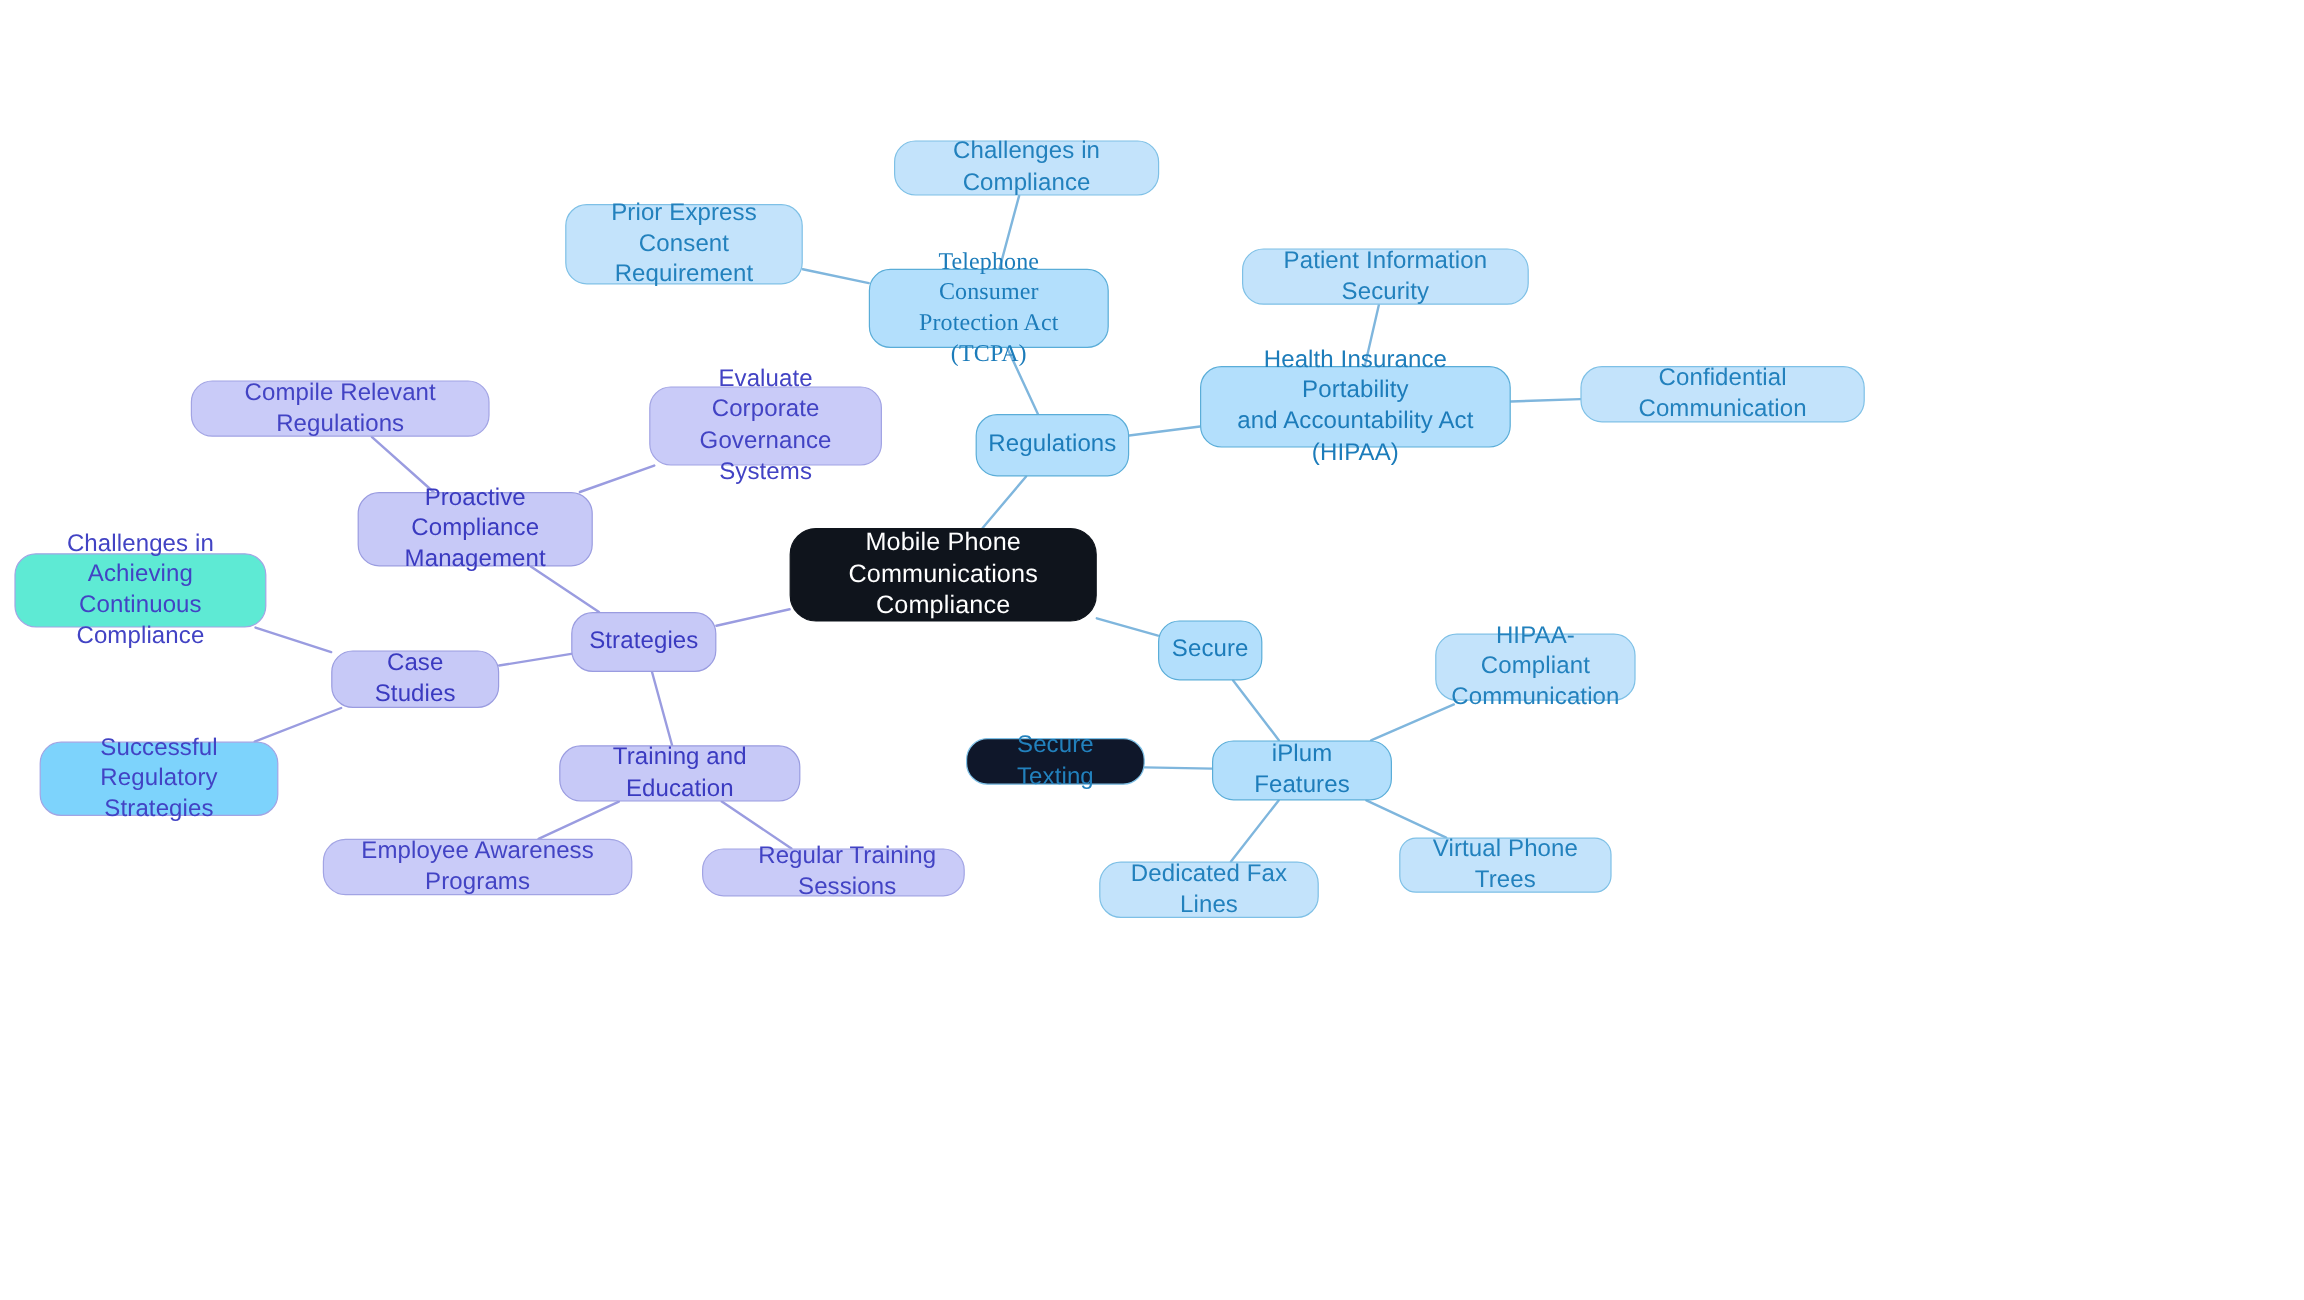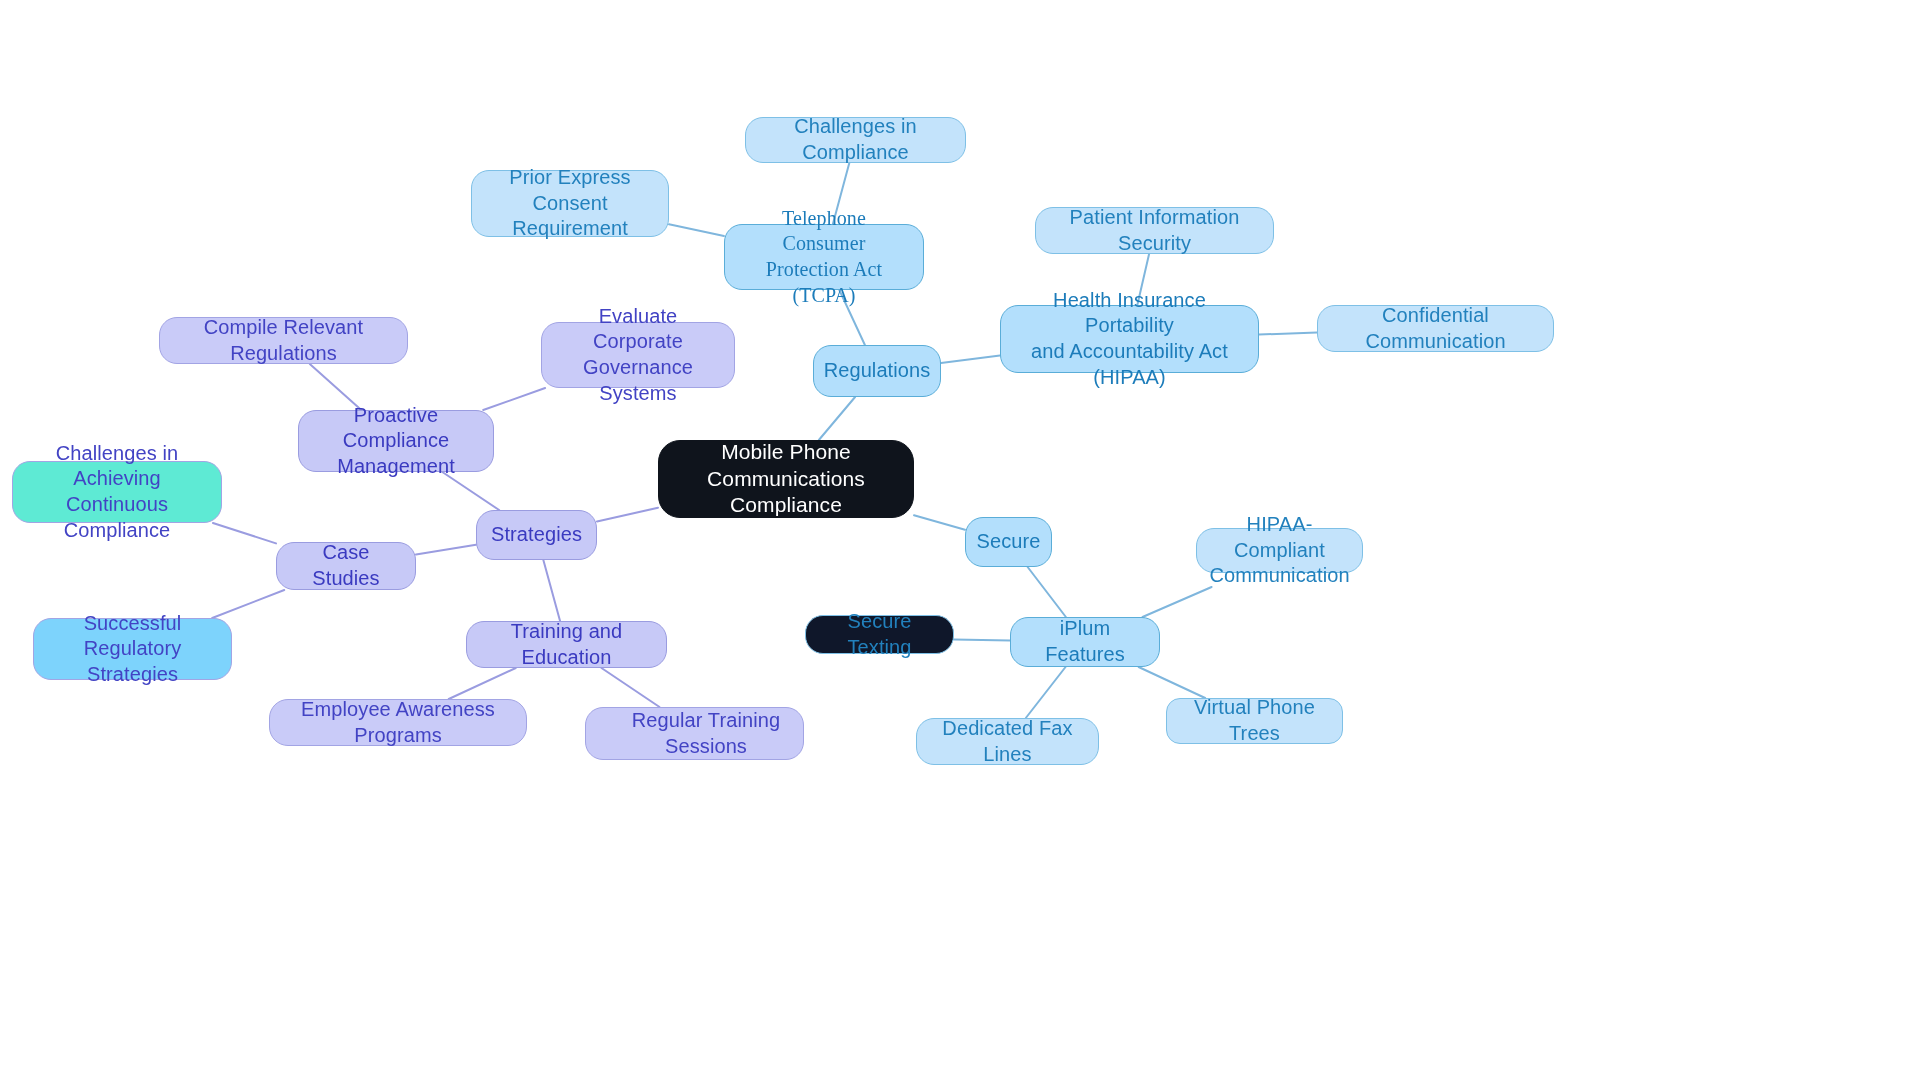--- a/index.html
+++ b/index.html
@@ -89,33 +89,33 @@
 Protection Act (TCPA)</div>
       <div class="node leaf" style="left: 745px; top: 117px; width: 221px; height: 46px; background: rgb(195, 227, 251); border-color: rgb(126, 192, 230); color: rgb(34, 129, 189);">Challenges in Compliance</div>
       <div class="node leaf" style="left: 471px; top: 170px; width: 198px; height: 67px; background: rgb(195, 227, 251); border-color: rgb(126, 192, 230); color: rgb(34, 129, 189);">Prior Express Consent
 Requirement</div>
       <div class="node branch" style="left: 1000px; top: 305px; width: 259px; height: 68px; background: rgb(179, 223, 252); border-color: rgb(90, 173, 216); color: rgb(28, 124, 186);">Health Insurance Portability
 and Accountability Act (HIPAA)</div>
       <div class="node leaf" style="left: 1035px; top: 207px; width: 239px; height: 47px; background: rgb(195, 227, 251); border-color: rgb(126, 192, 230); color: rgb(34, 129, 189);">Patient Information Security</div>
       <div class="node leaf" style="left: 1317px; top: 305px; width: 237px; height: 47px; background: rgb(195, 227, 251); border-color: rgb(126, 192, 230); color: rgb(34, 129, 189);">Confidential Communication</div>
       <div class="node branch" style="left: 965px; top: 517px; width: 87px; height: 50px; background: rgb(179, 223, 252); border-color: rgb(90, 173, 216); color: rgb(28, 124, 186);">Secure</div>
       <div class="node branch" style="left: 1010px; top: 617px; width: 150px; height: 50px; background: rgb(179, 223, 252); border-color: rgb(90, 173, 216); color: rgb(28, 124, 186);">iPlum Features</div>
-      <div class="node leaf" style="left: 1196px; top: 528px; width: 167px; height: 45px; background: rgb(195, 227, 251); border-color: rgb(126, 192, 230); color: rgb(34, 129, 189);">HIPAA-Compliant
+      <div class="node leaf" style="left: 1196px; top: 528px; width: 167px; height: 56px; background: rgb(195, 227, 251); border-color: rgb(126, 192, 230); color: rgb(34, 129, 189);">HIPAA-Compliant
 Communication</div>
       <div class="node leaf" style="left: 805px; top: 615px; width: 149px; height: 39px; background: #0f172a; border-color: rgb(126, 192, 230); color: rgb(34, 129, 189);">Secure Texting</div>
       <div class="node leaf" style="left: 1166px; top: 698px; width: 177px; height: 46px; background: rgb(195, 227, 251); border-color: rgb(126, 192, 230); color: rgb(34, 129, 189); border-radius: 14px;">Virtual Phone Trees</div>
       <div class="node leaf" style="left: 916px; top: 718px; width: 183px; height: 47px; background: rgb(195, 227, 251); border-color: rgb(126, 192, 230); color: rgb(34, 129, 189);">Dedicated Fax Lines</div>
       <div class="node branch" style="left: 476px; top: 510px; width: 121px; height: 50px; background: rgb(199, 201, 247); border-color: rgb(154, 156, 224); color: rgb(58, 58, 192);">Strategies</div>
       <div class="node branch" style="left: 298px; top: 410px; width: 196px; height: 62px; background: rgb(199, 201, 247); border-color: rgb(154, 156, 224); color: rgb(58, 58, 192);">Proactive Compliance
 Management</div>
       <div class="node leaf" style="left: 159px; top: 317px; width: 249px; height: 47px; background: rgb(201, 203, 248); border-color: rgb(162, 164, 228); color: rgb(66, 67, 196);">Compile Relevant Regulations</div>
       <div class="node leaf" style="left: 541px; top: 322px; width: 194px; height: 66px; background: rgb(201, 203, 248); border-color: rgb(162, 164, 228); color: rgb(66, 67, 196);">Evaluate Corporate
 Governance Systems</div>
       <div class="node branch" style="left: 276px; top: 542px; width: 140px; height: 48px; background: rgb(199, 201, 247); border-color: rgb(154, 156, 224); color: rgb(58, 58, 192);">Case Studies</div>
       <div class="node leaf" style="left: 12px; top: 461px; width: 210px; height: 62px; background: #5eead4; border-color: rgb(162, 164, 228); color: rgb(66, 67, 196);">Challenges in Achieving
 Continuous Compliance</div>
       <div class="node leaf" style="left: 33px; top: 618px; width: 199px; height: 62px; background: #7dd3fc; border-color: rgb(162, 164, 228); color: rgb(66, 67, 196);">Successful Regulatory
 Strategies</div>
       <div class="node branch" style="left: 466px; top: 621px; width: 201px; height: 47px; background: rgb(199, 201, 247); border-color: rgb(154, 156, 224); color: rgb(58, 58, 192);">Training and Education</div>
       <div class="node leaf" style="left: 269px; top: 699px; width: 258px; height: 47px; background: rgb(201, 203, 248); border-color: rgb(162, 164, 228); color: rgb(66, 67, 196); border-radius: 19px;">Employee Awareness Programs</div>
-      <div class="node leaf" style="left: 585px; top: 707px; width: 219px; height: 53px; background: rgb(201, 203, 248); border-color: rgb(162, 164, 228); color: rgb(66, 67, 196); padding-left: 37px;">Regular Training Sessions</div>
+      <div class="node leaf" style="left: 585px; top: 707px; width: 219px; height: 40px; background: rgb(201, 203, 248); border-color: rgb(162, 164, 228); color: rgb(66, 67, 196); padding-left: 37px;">Regular Training Sessions</div>
     </div>
 </div>
 
 </body></html>

